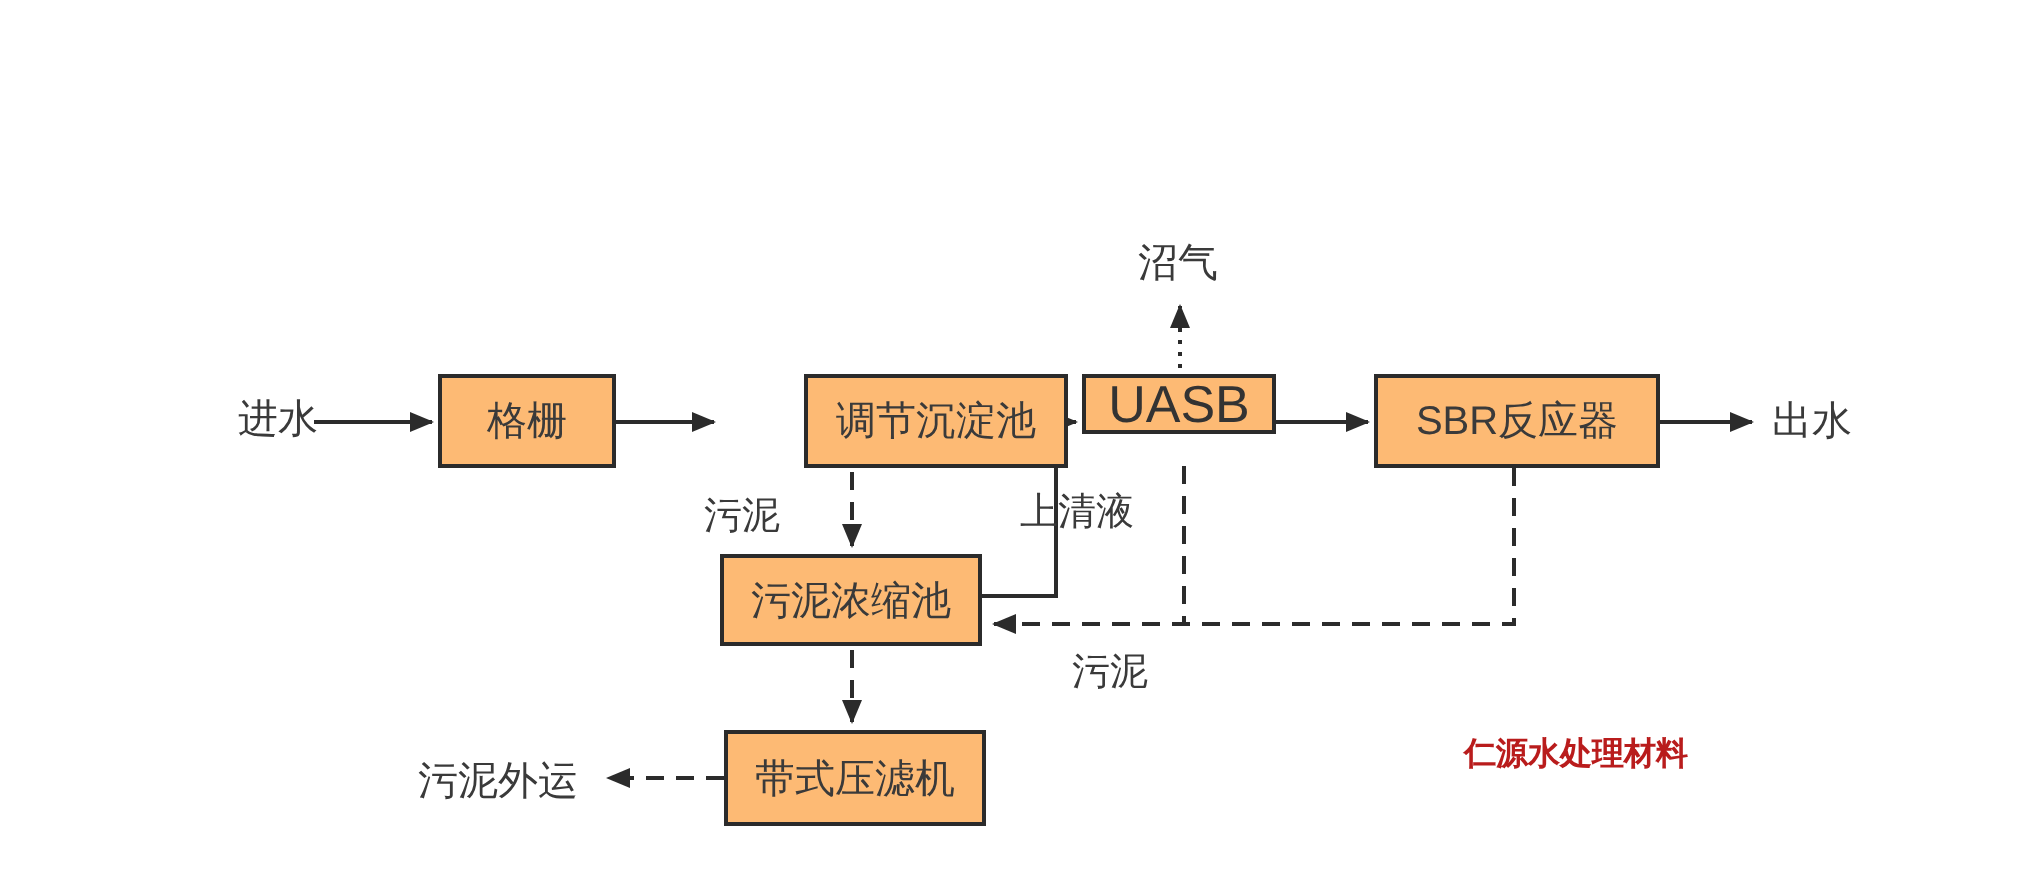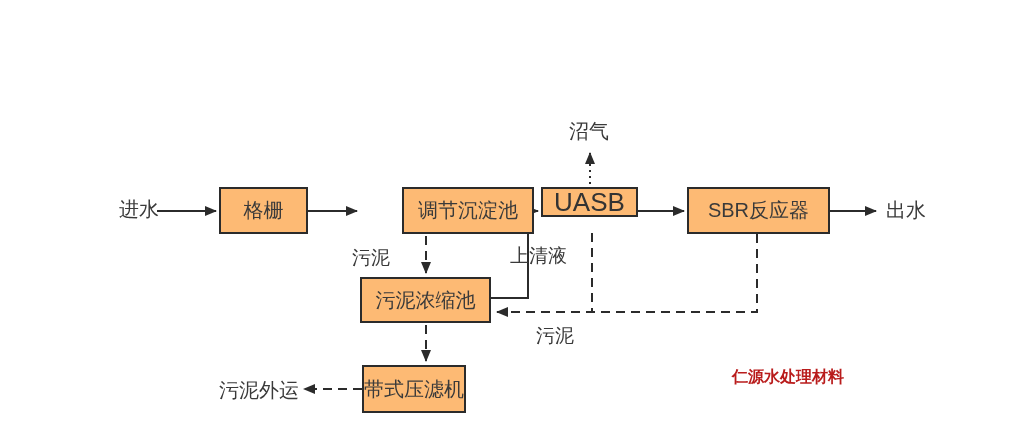--- a/index.html
+++ b/index.html
@@ -14,29 +14,29 @@
   .box {
     position:absolute; border:2px solid #2b2b2b; background:#fdba74;
     display:flex; align-items:center; justify-content:center;
     color:#3a3a3a; font-size:20px; box-sizing:border-box; white-space:nowrap;
   }
   #box-grid       { left:219px; top:187px; width:89px;  height:47px; }
   #box-regulating { left:360px; top:187px; width:132px; height:47px;margin-left:42px; }
   #box-uasb       { left:541px; top:187px; width:97px;  height:30px; font-size:26px; color:#333333; }
   #box-sbr        { left:687px; top:187px; width:143px; height:47px; }
   #box-thickener  { left:360px; top:277px; width:131px; height:46px; }
-  #box-beltpress  { left:362px; top:365px; width:104px; height:48px; }
+  #box-beltpress  { left:362px; top:365px; width:131px; height:48px; }
   .label { position:absolute; color:#3a3a3a; font-size:20px; white-space:nowrap; }
   #lbl-influent      { left:119px; top:196px; }
   #lbl-effluent      { left:886px; top:197px; }
   #lbl-biogas        { left:569px; top:118px; }
   #lbl-sludge-top    { left:352px; top:245px; font-size:19px; }
   #lbl-supernatant   { left:463px; top:243px; font-size:19px;margin-left:47px; }
   #lbl-sludge-return { left:536px; top:323px; font-size:19px; }
-  #lbl-sludge-out    { left:219px; top:377px; }
+  #lbl-sludge-out    { left:209px; top:377px; }
   .watermark {
     position:absolute; left:732px; top:367px;
     font-size:16px; font-weight:bold; color:#b91c1c; white-space:nowrap;
   }
   svg.connectors { position:absolute; left:0; top:0; }
 </style>
 </head>
 <body>
 
 <div class="canvas">

